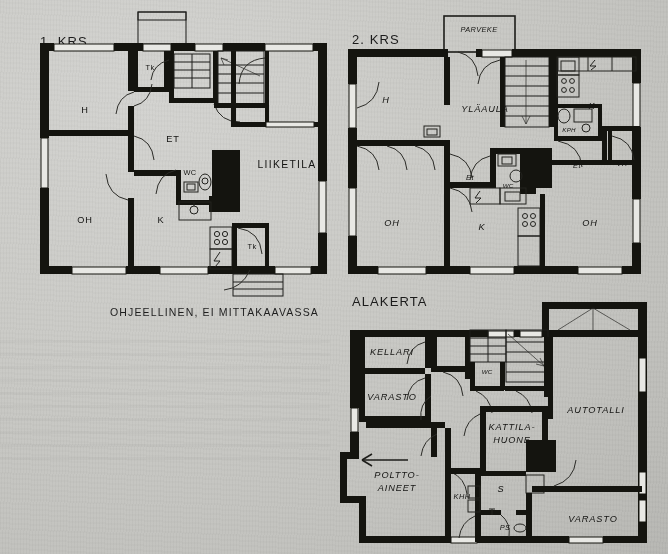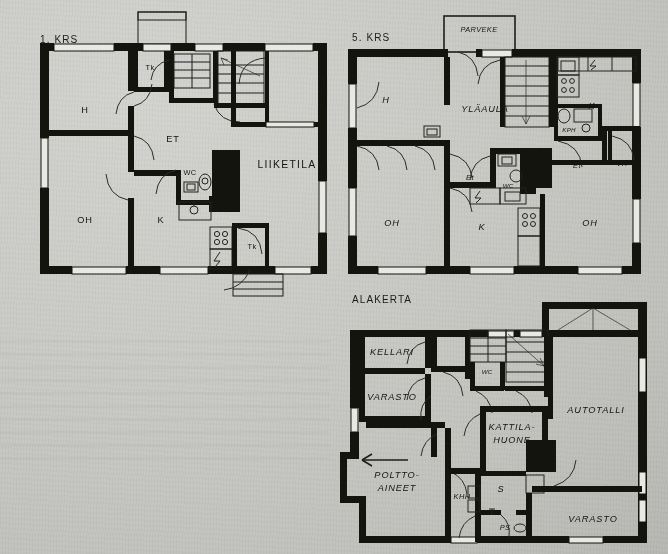--- a/index.html
+++ b/index.html
@@ -29,21 +29,21 @@
       repeating-linear-gradient(0deg, rgba(120,120,118,0.10) 0px, rgba(120,120,118,0.10) 3px, rgba(0,0,0,0) 3px, rgba(0,0,0,0) 13px);
     opacity: .55;
     pointer-events: none;
   }
 
   .plan { position: absolute; }
   .plan svg { display: block; overflow: visible; }
 
   .sheet-label {
     position: absolute;
-    font-size: 10px;
+    font-size: 13px;
     letter-spacing: 1.1px;
     font-weight: 400;
     color: #1b1b1b;
     white-space: nowrap;
   }
   .caption {
     position: absolute;
     font-size: 10.5px;
     letter-spacing: 1.15px;
     color: #1e1e1e;
@@ -204,22 +204,23 @@
       <text class="rlabel" x="57" y="213">OH</text>
       <text class="rlabel" x="145" y="132">ET</text>
       <text class="rlabel" x="133" y="213">K</text>
       <text class="rlabel sm" x="162" y="165">WC</text>
       <text class="rlabel sm" x="122" y="60">Tk</text>
       <text class="rlabel sm" x="224" y="239">Tk</text>
       <text class="rlabel big" x="259" y="158">LIIKETILA</text>
     </svg>
   </div>
 
-
-  <div class="sheet-label" style="left:352px; top:32px;">5. KRS</div>
+  <div class="caption" style="left:110px; top:306px;">OHJEELLINEN, EI MITTAKAAVASSA</div>
+
+  <div class="sheet-label" style="left:352px; top:32px;">2. KRS</div>
 
   <div class="plan" style="left:340px; top:8px; width:322px; height:292px;font-style:italic;">
     <svg width="322" height="292" viewBox="0 0 322 292">
 
       <rect class="thin2" x="104" y="8" width="71" height="36"></rect>
       <text class="rlabel sm" x="139" y="24">PARVEKE</text>
       <path class="door" d="M118 44 q18 4 20 24"></path>
 
       <rect class="wall" x="8" y="41" width="96" height="8"></rect>
       <rect class="wall" x="104" y="41" width="4" height="8"></rect>

